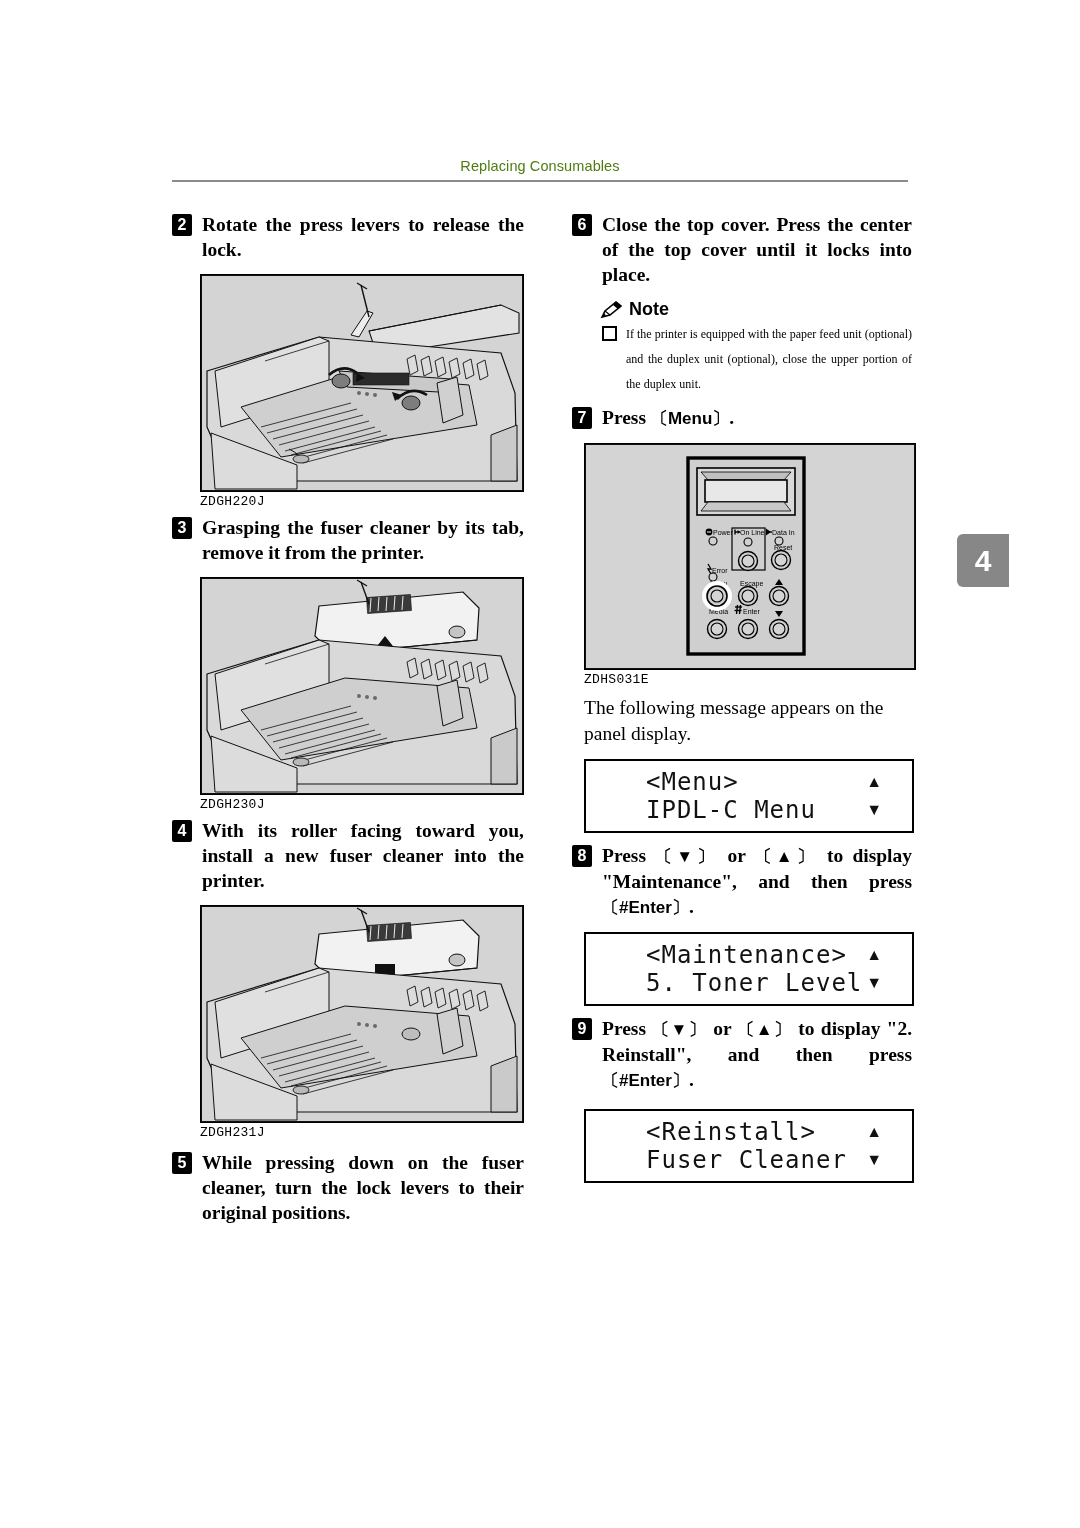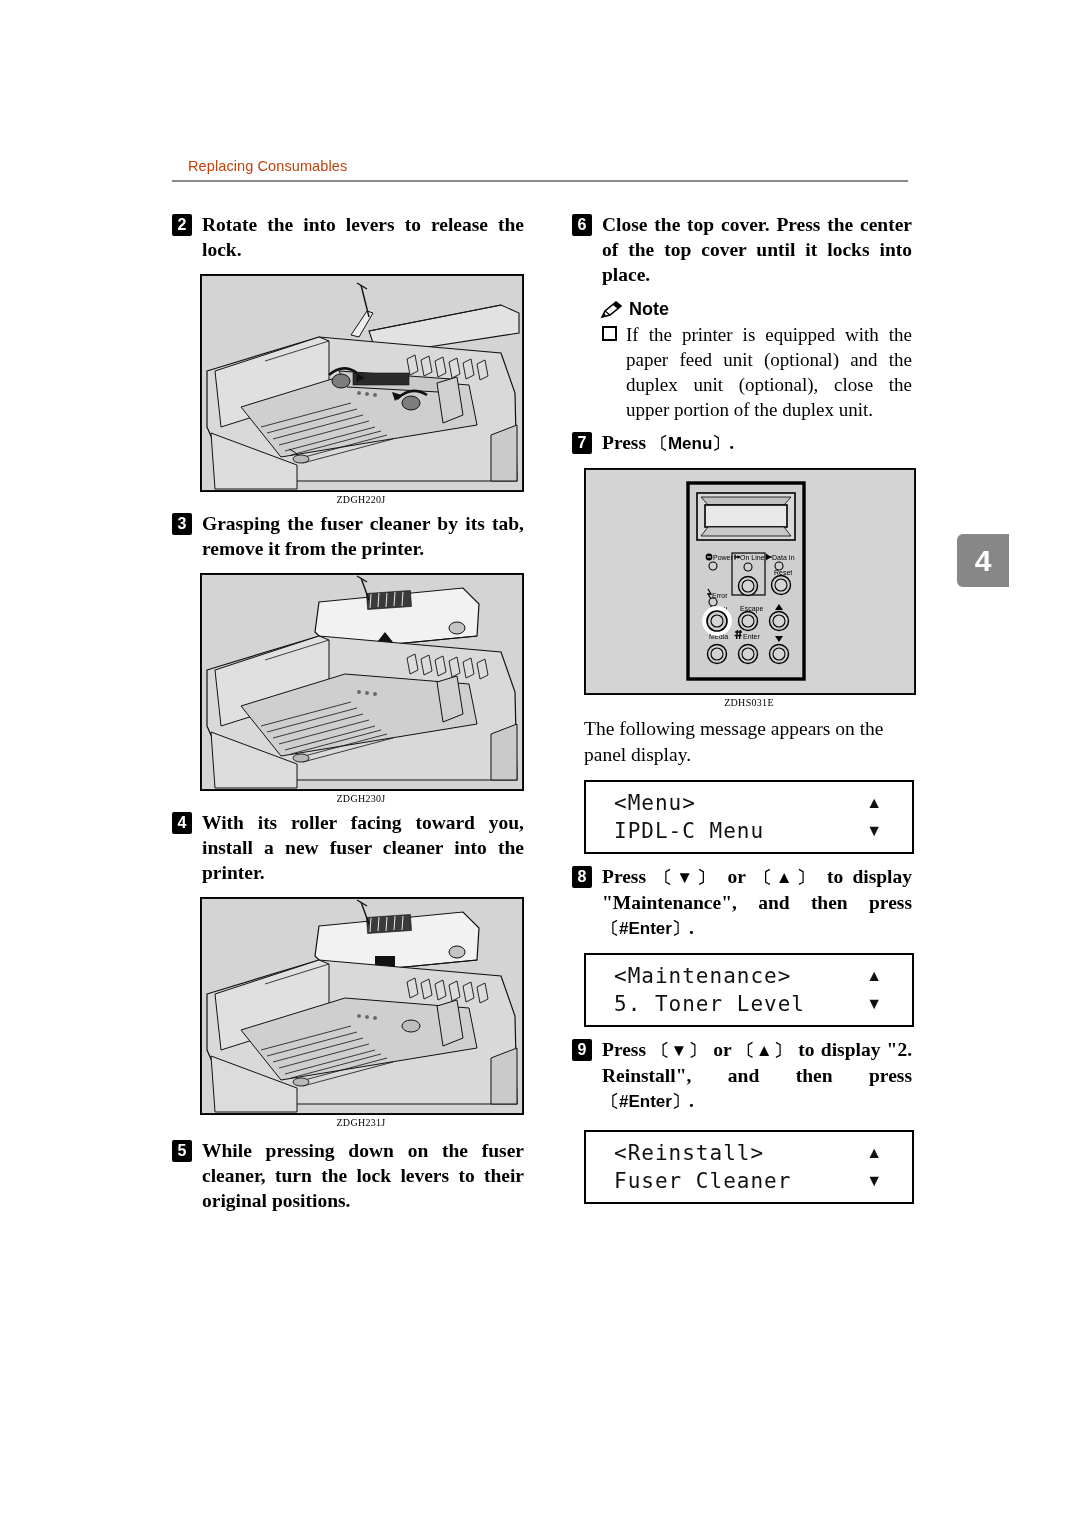--- a/index.html
+++ b/index.html
@@ -5,23 +5,23 @@
   html,body{margin:0;padding:0;}
   body{
     width:1080px;height:1528px;background:#ffffff;
     font-family:"Liberation Serif", serif;
     position:relative;overflow:hidden;
   }
   .page{position:absolute;inset:0;}
 
   
   .runhead{
-    position:absolute;left:188px;top:158px;width:736px;
-    text-align:left;font-family:"Liberation Sans",sans-serif;
-    font-size:14.5px;color:#c2410c;letter-spacing:.1px;
+    position:absolute;left:172px;top:158px;width:736px;
+    text-align:center;font-family:"Liberation Sans",sans-serif;
+    font-size:14.5px;color:#4d7c0f;letter-spacing:.1px;
   }
   .headrule{
     position:absolute;left:172px;top:180px;width:736px;height:2px;
     background:#8a8a8a;
   }
 
   
   .chaptab{
     position:absolute;left:957px;top:534px;width:52px;height:53px;
     background:#878787;border-radius:6px 0 0 6px;
@@ -50,37 +50,37 @@
   }
   .steptxt.nj{text-align:left;}
 
   
   .figwrap{margin:12px 0 6px 28px;}
   .figbox{
     width:322px;height:216px;border:1px solid #000;
     background:#d4d4d4;position:relative;overflow:hidden;
   }
   .figcap{
-    font-family:Liberation Serif, serif;
-    font-size:10px;color:#000;text-align:center;
+    font-family:Liberation Mono, monospace;
+    font-size:13px;color:#000;text-align:left;
     width:322px;margin-top:2px;letter-spacing:.3px;
   }
 
   
   .noteblk{margin:12px 0 8px 28px;}
   .notehdr{
     font-family:"Liberation Sans",sans-serif;font-weight:bold;
     font-size:18px;color:#000;display:flex;align-items:center;gap:7px;
     margin-bottom:2px;
     text-align:center;
   }
   .pencil{display:inline-block;width:22px;height:18px;}
   .noteitem{
     position:relative;padding-left:26px;
-    font-family:"Liberation Serif",serif;font-size:19px;
+    font-family:"Liberation Serif",serif;font-size:12px;
     line-height:25px;text-align:justify;color:#000;
   }
   .notebullet{
     position:absolute;left:2px;top:4px;width:11px;height:11px;
     border:2px solid #000;
   }
 
   
   .body{
     font-family:"Liberation Serif",serif;font-size:19.5px;
@@ -94,22 +94,22 @@
     position:relative;
   }
   .lcdrow{
     position:absolute;left:0;width:318px;height:30px;
     display:flex;align-items:center;
   }
   .lcdrow.r1{top:6px;}
   .lcdrow.r2{top:34px;}
   .lcdtxt{
     font-family:"DejaVu Sans Mono",monospace;
-    font-size:21px;letter-spacing:1px;color:#111;
-    margin-left:28px;white-space:pre;
+    font-size:24px;letter-spacing:1px;color:#111;
+    margin-left:60px;white-space:pre;
   }
   .lcdarrow{
     position:absolute;right:22px;font-size:16px;color:#111;
     line-height:30px;
   }
 
   
   .pageno{
     position:absolute;left:0;top:1352px;width:964px;text-align:right;
     font-family:"Liberation Sans",sans-serif;font-size:27px;
@@ -126,21 +126,21 @@
 
   <div class="runhead">Replacing Consumables</div>
   <div class="headrule"></div>
 
   <div class="chaptab">4</div>
 
   <div class="colL">
 
     <div class="step">
       <div class="stepnum">2</div>
-      <div class="steptxt">Rotate the into levers to release the lock.</div>
+      <div class="steptxt">Rotate the press levers to release the lock.</div>
     </div>
     <div class="figwrap">
       <div class="figbox">
         <svg width="322" height="216" viewBox="0 0 322 216">
           <rect x="0" y="0" width="322" height="216" fill="#d4d4d4"></rect>
 
           <path d="M168 56 L300 30 L318 38 L318 58 L176 80 Z" fill="#e2e2e2" stroke="#111" stroke-width="1.1"></path>
           <path d="M168 56 L300 30" stroke="#111" stroke-width="1"></path>
 
           <path d="M150 60 L166 36 L172 38 L158 62 Z" fill="#ededed" stroke="#111" stroke-width="1"></path>

